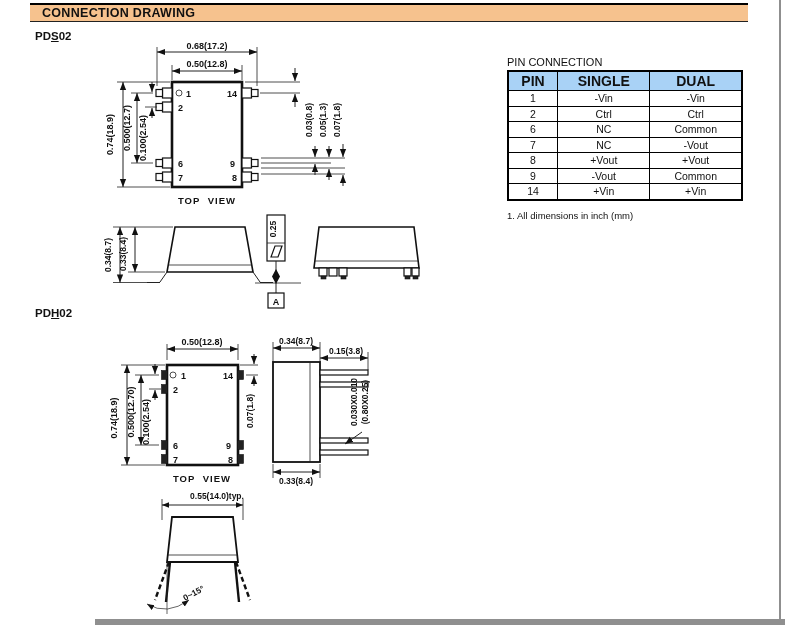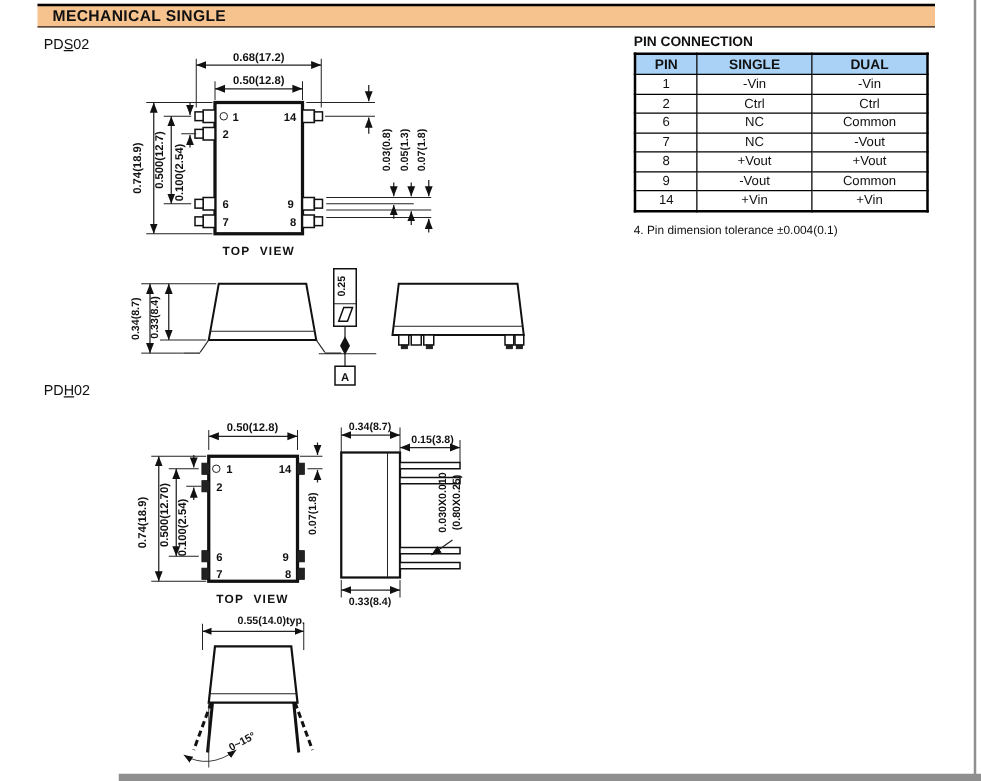--- a/index.html
+++ b/index.html
@@ -1,28 +1,28 @@
 <!DOCTYPE html>
 <html><head>
 <meta charset="utf-8">
 <style>
   html,body{margin:0;padding:0;background:#fff;}
   .page{position:relative;width:785px;height:625px;background:#fff;overflow:hidden;
         font-family:"Liberation Sans",sans-serif;color:#111;}
   .title-bar{position:absolute;left:30px;top:3px;width:706px;height:16px;
         background:#F6C28E;border-top:2px solid #000;border-bottom:1px solid #222;
         padding-left:12px;font-weight:bold;font-size:12.5px;line-height:16px;letter-spacing:.3px;}
-  .section-label{position:absolute;font-weight:normal;font-size:11.5px;}
+  .section-label{position:absolute;font-weight:bold;font-size:11.5px;}
   .pds02-label{left:35px;top:30px;}
   .pdh02-label{left:35px;top:307px;}
   .u{text-decoration:underline;}
   .pin-conn{position:absolute;left:507px;top:28px;width:238px;}
-  .pin-conn-title{font-weight:bold;font-size:11px;margin-bottom:2px;}
+  .pin-conn-title{font-weight:normal;font-size:11px;margin-bottom:2px;margin-top:28px;}
   table.pins{border-collapse:collapse;width:236px;border:2px solid #000;}
-  table.pins th{background:#A9D2F6;font-size:11px;font-weight:bold;border:1px solid #000;padding:1px 2px;height:13px;}
+  table.pins th{background:#A9D2F6;font-size:14px;font-weight:bold;border:1px solid #000;padding:1px 2px;height:13px;}
   table.pins td{font-size:10.5px;text-align:center;border:1px solid #000;padding:1px 2px;height:12.5px;}
   col.c-pin{width:50px;} col.c-single{width:93px;} col.c-dual{width:93px;}
   .notes{margin-top:9px;font-size:9.5px;line-height:12px;}
   .notes .indent{padding-left:57px;}
   .svg-abs{position:absolute;}
   .right-rule{position:absolute;left:779px;top:0;width:2px;height:625px;background:#8f8f8f;}
   .bottom-rule{position:absolute;left:95px;top:619px;width:690px;height:6px;background:#8f8f8f;}
   
   svg .body{fill:#fff;stroke:#111;}
   svg .dim{stroke:#222;stroke-width:1;fill:none;}
@@ -33,21 +33,21 @@
   svg .txt{font:600 9px "Liberation Sans",sans-serif;fill:#111;}
   svg .dtxt{font:600 8.5px "Liberation Sans",sans-serif;fill:#111;}
   svg .cap{font:600 9.5px "Liberation Sans",sans-serif;fill:#111;letter-spacing:1px;word-spacing:4px;}
 </style>
 </head>
 <body>
 
 <div class="page">
 
   <div class="title-bar">
-    <span>MECHANICAL SINGLE</span>
+    <span>CONNECTION DRAWING</span>
   </div>
 
   <div class="section-label pds02-label"><span>PD</span><span class="u">S</span><span>02</span></div>
 
   <svg class="svg-abs" style="left:95px;top:38px;" width="270" height="174">
     <defs>
       <marker id="arA" viewBox="0 0 10 10" markerWidth="9" markerHeight="9" refX="9" refY="5" orient="auto-start-reverse" markerUnits="userSpaceOnUse">
           <path d="M0,1.5 L9,5 L0,8.5 Z" fill="#111"></path>
         </marker>
     </defs>
@@ -255,21 +255,21 @@
             <td>Common</td>
           </tr>
         <tr>
             <td>14</td>
             <td>+Vin</td>
             <td>+Vin</td>
           </tr>
       </tbody>
     </table>
     <div class="notes">
-      <div>4. Pin dimension tolerance ±0.004(0.1)</div>
+      <div>1. All dimensions in inch (mm)</div>
     </div>
   </div>
 
   <div class="section-label pdh02-label"><span>PD</span><span class="u">H</span><span>02</span></div>
 
   <svg class="svg-abs" style="left:100px;top:332px;" width="175" height="162">
     <defs>
       <marker id="arC" viewBox="0 0 10 10" markerWidth="9" markerHeight="9" refX="9" refY="5" orient="auto-start-reverse" markerUnits="userSpaceOnUse">
           <path d="M0,1.5 L9,5 L0,8.5 Z" fill="#111"></path>
         </marker>

